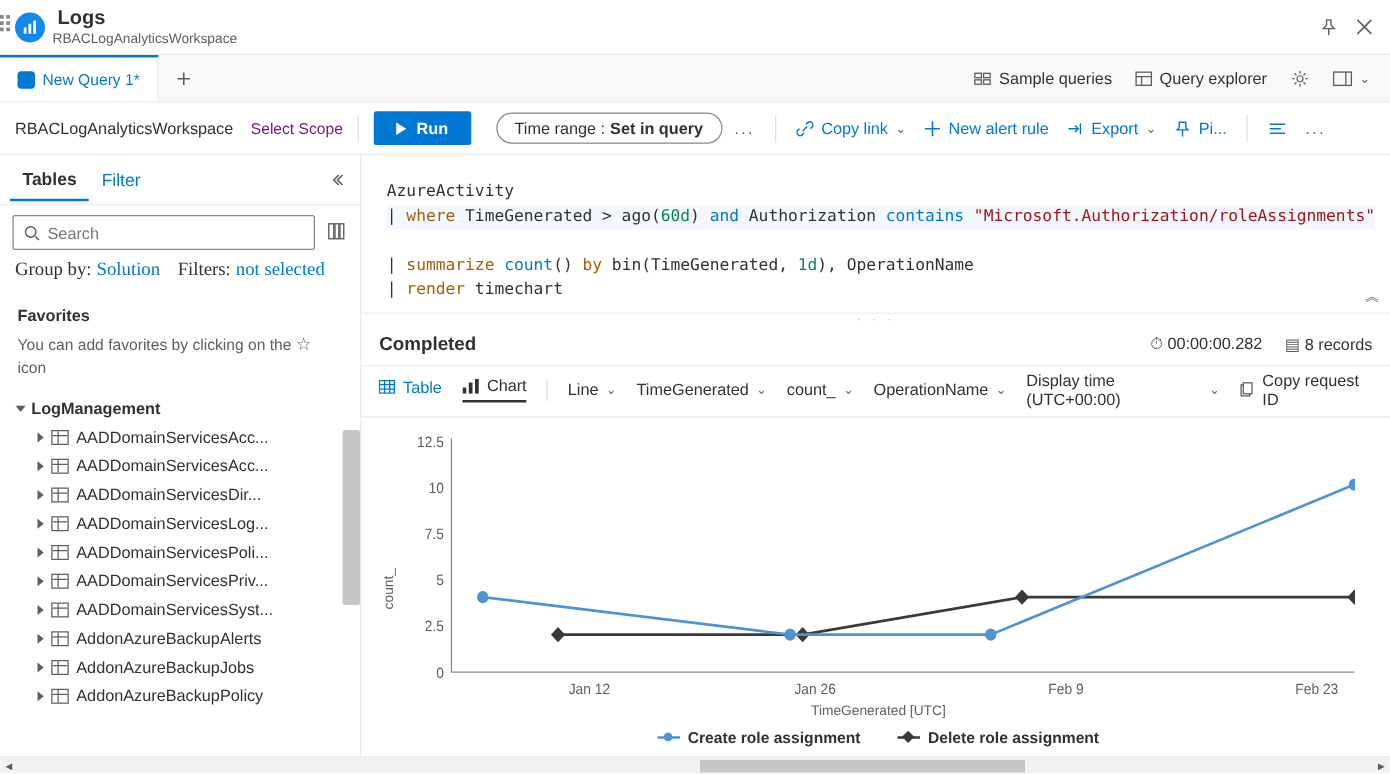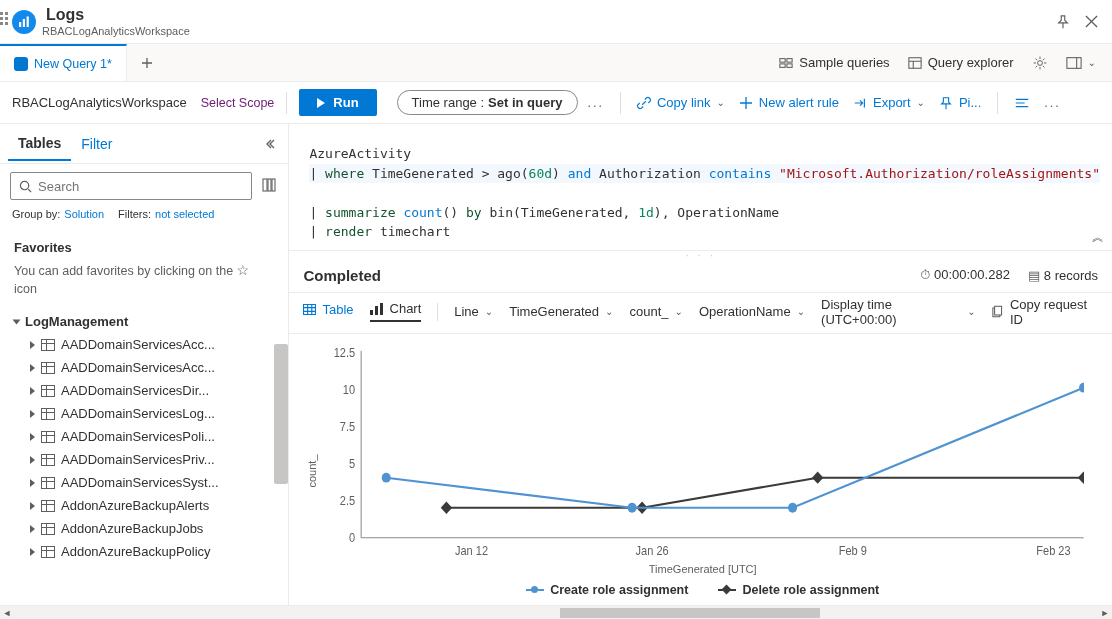--- a/index.html
+++ b/index.html
@@ -47,41 +47,41 @@
   .sidebar { width: 290px; border-right: 1px solid #edebe9; display: flex; flex-direction: column; min-height: 0; position: relative; }
   .sb-tabs { display: flex; align-items: center; height: 40px; border-bottom: 1px solid #edebe9; padding: 0 8px; }
   .sb-tab { padding: 8px 10px; font-size: 14px; cursor: pointer; color: #323130; }
   .sb-tab.active { font-weight: 600; border-bottom: 2px solid #0078d4; }
   .sb-tab.filter { color: #0078d4; }
   .sb-collapse { margin-left: auto; width: 20px; height: 20px; display: inline-flex; align-items: center; justify-content: center; cursor: pointer; color: #605e5c; }
   .sb-searchrow { display: flex; align-items: center; padding: 8px 10px; gap: 8px; }
   .sb-search { flex: 1; border: 1px solid #8a8886; border-radius: 2px; height: 28px; display: flex; align-items: center; padding: 0 8px; gap: 6px; }
   .sb-search input { border: none; outline: none; flex: 1; font-size: 13px; }
   .sb-filter-icon { color: #605e5c; cursor: pointer; width: 18px; text-align: center; }
-  .sb-meta { padding: 0 12px 8px 12px; font-size: 11px; color: #323130; display: flex; flex-wrap: wrap; gap: 4px; }
+  .sb-meta { padding: 0 12px 8px 12px; font-size: 15px; color: #323130; display: flex; flex-wrap: wrap; gap: 4px; font-family: Liberation Serif, serif; }
   .sb-meta .link { color: #0078d4; cursor: pointer; }
   .sb-section { padding: 12px 14px 2px 14px; font-weight: 600; font-size: 13px; }
   .sb-help { padding: 4px 14px 8px 14px; font-size: 12.5px; color: #605e5c; line-height: 1.4; }
   .sb-help .star { font-size: 14px; }
   .sb-tree { padding: 4px 8px; flex: 1; overflow: hidden; }
   .tree-node { display: flex; align-items: center; gap: 6px; padding: 4px 6px; font-size: 13px; cursor: pointer; color: #323130; }
   .tree-node.head { padding-left: 6px; font-weight: 600; }
   .tree-node.leaf { padding-left: 22px; }
   .caret { width: 0; height: 0; border-top: 4px solid transparent; border-bottom: 4px solid transparent; border-left: 5px solid #605e5c; display: inline-block; }
   .caret.down { transform: rotate(90deg); }
   .tbl-ic { display: inline-flex; width: 14px; height: 12px; border: 1px solid #605e5c; position: relative; }
   .tbl-ic::before { content: ""; position: absolute; left: 0; right: 0; top: 3px; border-top: 1px solid #605e5c; }
   .tbl-ic::after { content: ""; position: absolute; top: 0; bottom: 0; left: 4px; border-left: 1px solid #605e5c; }
   .sb-scroll { position: absolute; right: 0; top: 220px; width: 14px; height: 140px; background: #c8c6c4; border-radius: 2px; }
 
   
   .right { flex: 1; display: flex; flex-direction: column; min-height: 0; }
   .editor { padding: 8px 12px 8px 0; border-bottom: 1px solid #edebe9; font-family: Consolas, "Courier New", monospace; font-size: 13px; position: relative; }
   .editor pre { white-space: pre; line-height: 1.5; padding-left: 20px; margin-top: 12px; }
-  .tok-kw { color: #14532d; }
+  .tok-kw { color: #a16207; }
   .tok-fn { color: #0078d4; }
   .tok-num { color: #098658; }
   .tok-str { color: #a31515; }
   .tok-op { color: #0078d4; }
   .line-hl { background: #f2f8fd; display: block; }
   .editor-chevup { position: absolute; right: 8px; bottom: 4px; color: #605e5c; cursor: pointer; font-size: 12px; }
   .drag-handle { height: 10px; display: flex; align-items: center; justify-content: center; color: #c8c6c4; font-size: 10px; letter-spacing: 3px; cursor: ns-resize; }
 
   
   .res-hdr { display: flex; align-items: center; padding: 6px 14px 8px 14px; border-bottom: 1px solid #edebe9; }

